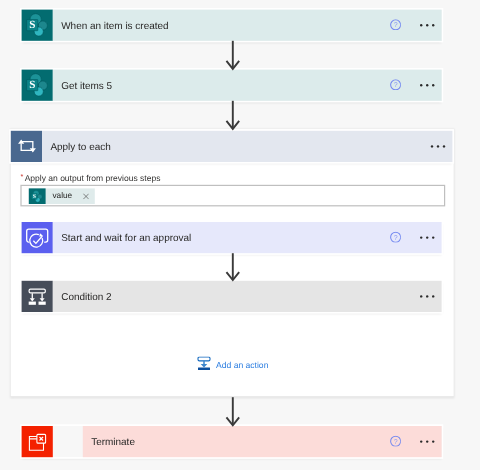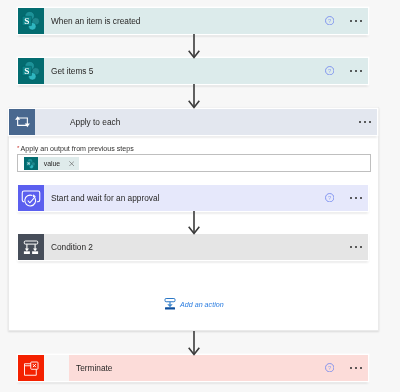--- a/index.html
+++ b/index.html
@@ -25,21 +25,21 @@
         background:#ffffff;border:1px solid #eaeaea;box-shadow:0 .6px 1.8px rgba(0,0,0,.12);}
   .loop-label{position:absolute;left:17px;top:144.5px;font-size:7.1px;color:#323130;white-space:nowrap;}
   .loop-label .req{color:#c9322c;font-size:6px;vertical-align:top;margin-right:1.2px;}
   .loop-input{position:absolute;left:16.5px;top:154.3px;width:354.5px;height:18.2px;box-sizing:border-box;
               background:#fff;border:1px solid #bfbfbf;display:flex;align-items:center;}
   .token{display:flex;align-items:center;height:13.5px;background:#dfebeb;margin-left:6.7px;}
   .token-icon{width:13.5px;height:13.5px;display:block;background:#036c70;flex:0 0 13.5px;}
   .token-label{font-size:6.9px;color:#201f1e;padding:0 8.5px 0 6px;}
   .token-x{padding-right:4.5px;line-height:0;display:flex;align-items:center;}
 
-  .add-action{position:absolute;left:164px;top:296px;display:flex;align-items:center;font-style:italic;}
+  .add-action{position:absolute;left:164px;top:296px;display:flex;align-items:center;}
   .add-action-label{font-size:7.15px;color:#2b7de0;padding-left:4px;white-space:nowrap;}
 </style>
 </head>
 <body>
 
 <div class="canvas">
 
   <div class="card" id="card0" style="top:7.5px;">
     <div class="card-icon" style="background: rgb(3, 108, 112);">
         <svg viewBox="0 0 52 52" width="26" height="26">
@@ -103,21 +103,21 @@
   <div class="loop"></div>
 
   <div class="card loop-head" id="card2" style="top:108.5px;left:9px;width:368px;">
     <div class="card-icon" style="background: rgb(73, 104, 143);">
         <svg viewBox="0 0 56 44" width="17" height="13.4">
    <path d="M12 10 H44 V34 H12 V15" fill="none" stroke="#fff" stroke-width="3.6"></path>
    <path d="M3.5 16 L12 4 L20.5 16 z" fill="#fff"></path>
    <path d="M35.5 28 L44 40 L52.5 28 z" fill="#fff"></path>
   </svg>
       </div>
-    <div class="card-body" style="background: rgb(227, 231, 239); padding-left: 28px;">
+    <div class="card-body" style="background: rgb(227, 231, 239);">
       <div class="card-title">Apply to each</div>
       <div class="card-right">
         <span class="more-icon">
             <i></i>
             <i></i>
             <i></i>
           </span>
       </div>
     </div>
   </div>

